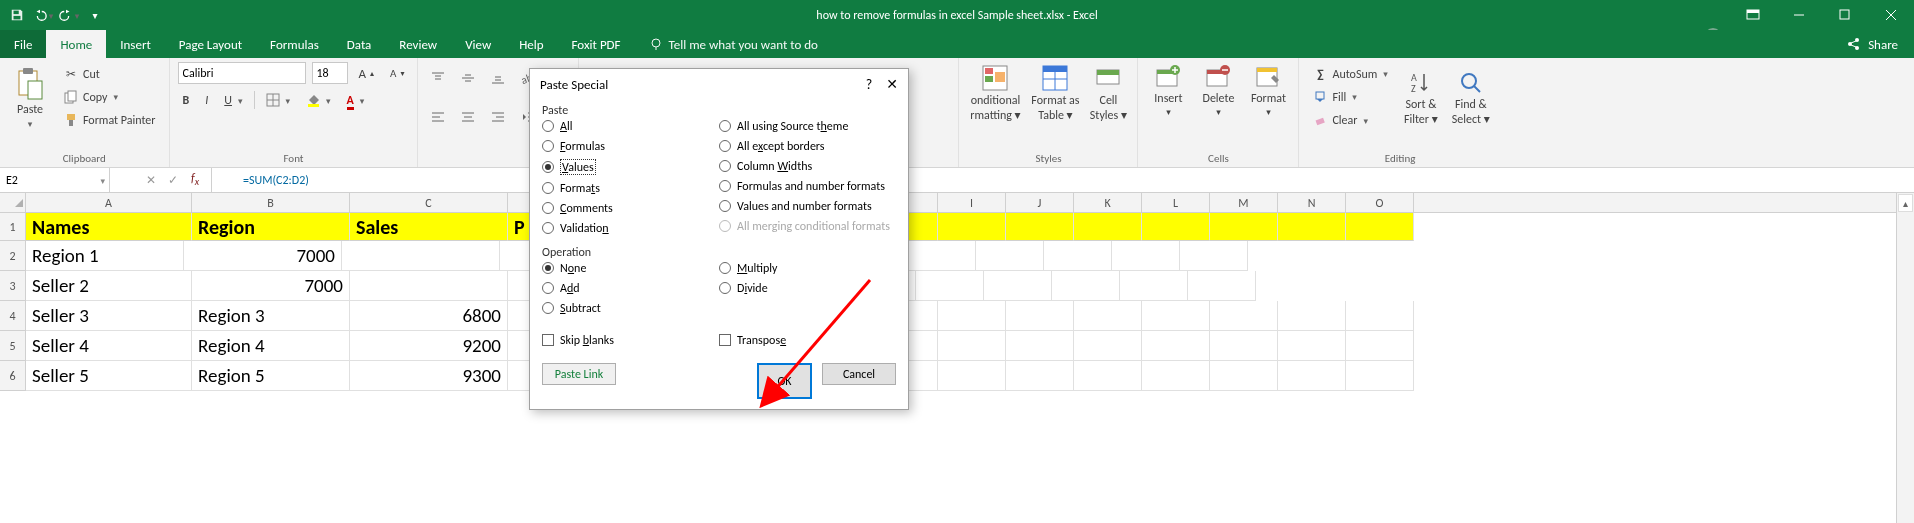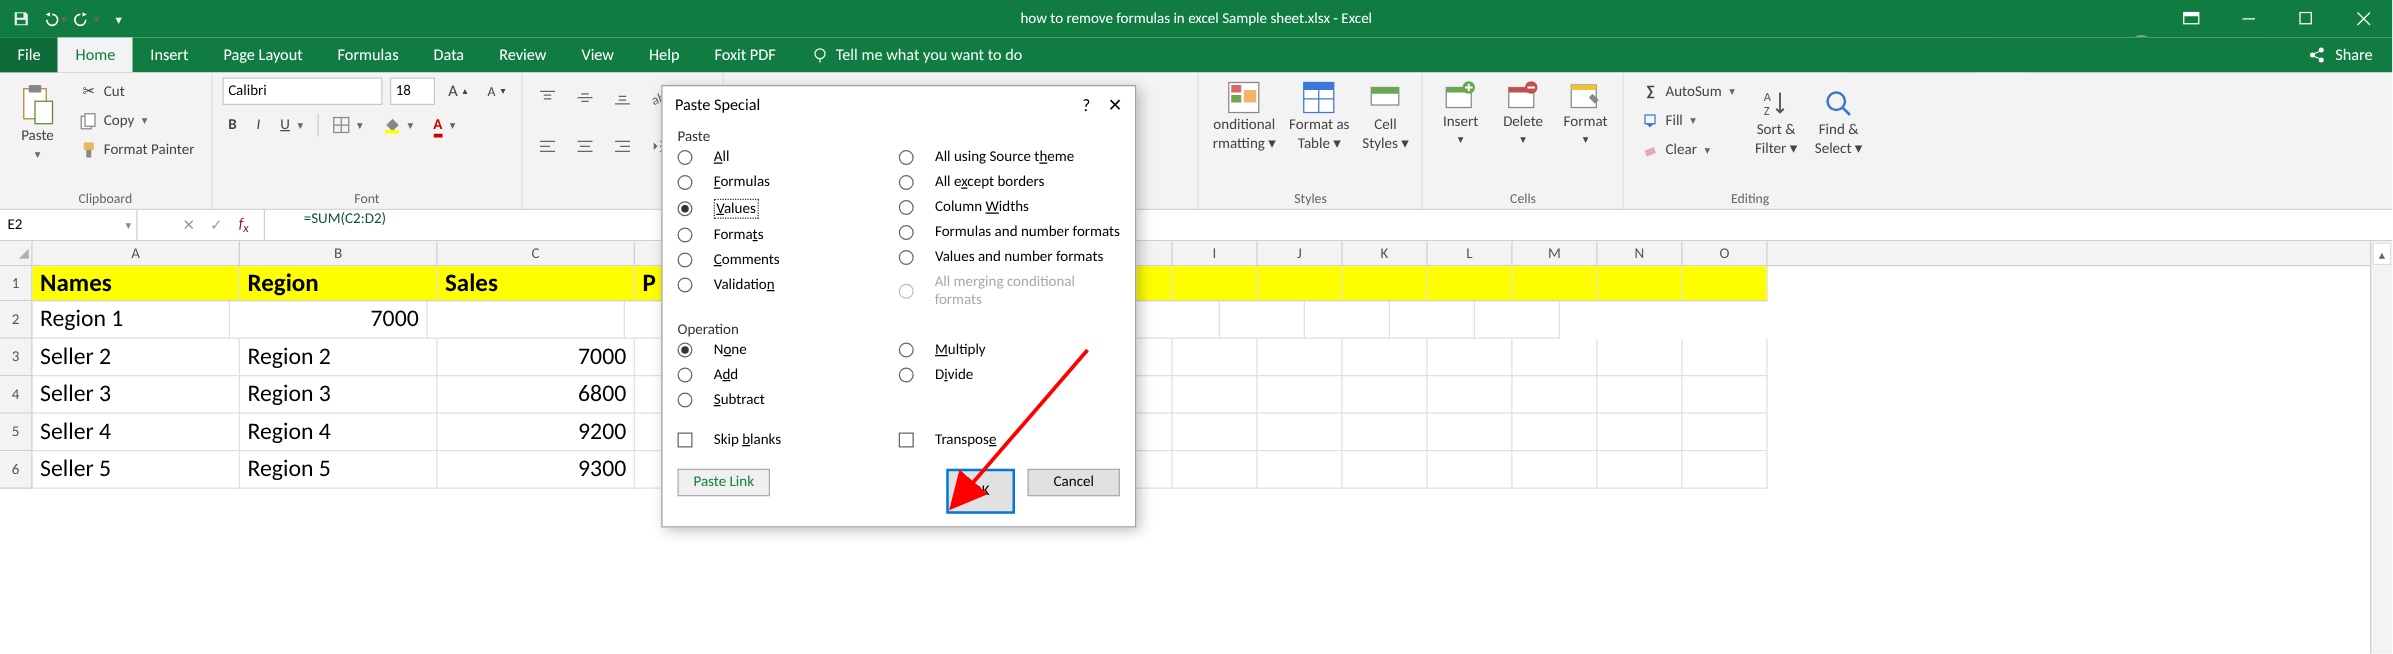--- a/index.html
+++ b/index.html
@@ -37,21 +37,21 @@
   .fs-name { width: 128px; }
   .fs-size { width: 36px; }
 
   
   .fbar { height: 25px; border-bottom: 1px solid #d0d0d0; display: flex; align-items: stretch; font-size: 12px; gap: 25px; }
   .namebox { width: 110px; border-right: 1px solid #d0d0d0; display: flex; align-items: center; padding: 0 6px; background:#fff; position:relative;}
   .namebox .dd { position:absolute; right:4px; font-size:9px; color:#888;}
   .fb-btns { display: flex; align-items: center; gap: 2px; padding: 0 6px; border-right:1px solid #d0d0d0;}
   .fb-btn { width:20px; text-align:center; color:#999; cursor:pointer; }
   .fb-fx { font-style: italic; color:#7f1d1d;}
-  .fb-input { flex: 1; display: flex; align-items: flex-start; padding-left: 6px; color:#14532d; background:#fff;}
+  .fb-input { flex: 1; display: flex; align-items: center; padding-left: 6px; color:#0369a1; background:#fff;}
 
   
   .grid-wrap { display: flex; height: calc(523px - 30px - 28px - 110px - 25px); }
   .gridarea { flex: 1; position: relative; overflow: hidden; }
   .colheads { display: flex; height: 20px; background: #f3f3f3; font-size: 12px; color: #555; border-bottom: 1px solid #d0d0d0; }
   .corner { width: 26px; border-right: 1px solid #d0d0d0; background:#f3f3f3; display:flex; align-items:center; justify-content:flex-end; padding-right:2px;}
   .corner::after{content:""; width:0;height:0; border-top:8px solid transparent; border-right:8px solid #b0b0b0;}
   .ch { border-right: 1px solid #d0d0d0; display:flex; align-items:center; justify-content:center;}
   .wA { width: 166px; } .wB { width: 158px; } .wC { width: 158px; } .wD { width: 158px; }
   .wRest { width: 68px; }
@@ -66,21 +66,21 @@
   .sv-btn { height:18px; display:flex;align-items:center;justify-content:center;font-size:10px;color:#666;cursor:pointer;background:#fff;border:1px solid #ddd;margin:1px;}
 
   
   .dialog { position: absolute; left: 529px; top: 68px; width: 380px; background: #fff; border: 1px solid #a0a0a0; box-shadow: 3px 3px 10px rgba(0,0,0,.25); font-size: 12px; }
   .dlg-title { height: 30px; display:flex; align-items:center; padding: 0 10px; font-size:13px;}
   .dlg-title .tright { margin-left:auto; display:flex; gap:14px;}
   .dlg-x { cursor:pointer; font-size:14px; }
   .dlg-section-label { padding: 4px 12px 2px; color:#333; }
   .dlg-twocol { display:flex; padding: 0 12px; }
   .dlg-col { flex:1; display:flex; flex-direction:column; gap:6px; padding-bottom:6px;}
-  .radio-row { display:flex; align-items:center; gap:17px; cursor:pointer; }
+  .radio-row { display:flex; align-items:center; gap:6px; cursor:pointer; }
   .radio { width:12px;height:12px;border:1px solid #666;border-radius:50%; display:inline-flex; align-items:center; justify-content:center;}
   .radio.checked::after{content:"";width:6px;height:6px;background:#333;border-radius:50%;}
   .radio-row.disabled { color:#aaa; cursor:default;}
   .radio-row.disabled .radio{border-color:#bbb;}
   .radio-row .sel-box { border:1px dotted #333; padding:0 1px;}
   .chk { width:12px;height:12px;border:1px solid #666;display:inline-block;}
   .dlg-btns { display:flex; justify-content:space-between; padding: 10px 12px; }
   .dlg-btn { width:74px; height:22px; border:1px solid #adadad; background:#e1e1e1; display:flex;align-items:center;justify-content:center; cursor:pointer; font-size:12px;}
   .dlg-btn.disabled{color:#15803d;background:#f0f0f0;cursor:default;}
   .dlg-btn.primary{border:2px solid #0078d7; padding:16px; width:55px;}
@@ -533,21 +533,20 @@
           <div class="cell wRest"></div>
           <div class="cell wRest"></div>
           <div class="cell wRest"></div>
           <div class="cell wRest"></div>
           <div class="cell wRest"></div>
           <div class="cell wRest"></div>
       </div>
       <div class="row">
         <div class="rh">3</div>
         <div class="cell wA">Seller 2</div>
-        <div class="cell wB">Region 2</div>
         <div class="cell wC num">7000</div>
         <div class="cell wD"></div>
         <div class="cell wRest"></div>
           <div class="cell wRest"></div>
           <div class="cell wRest"></div>
           <div class="cell wRest"></div>
           <div class="cell wRest"></div>
           <div class="cell wRest"></div>
           <div class="cell wRest"></div>
           <div class="cell wRest"></div>

